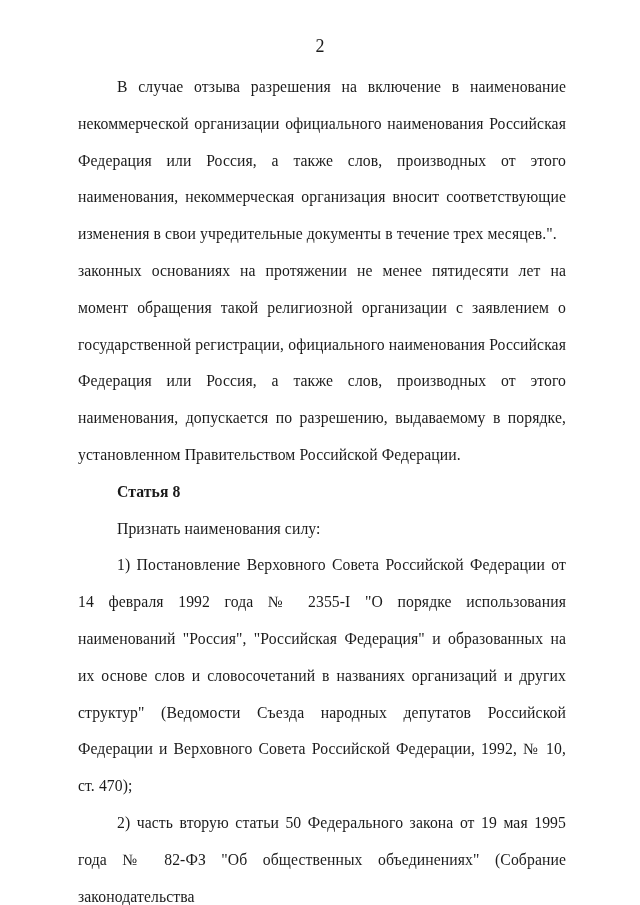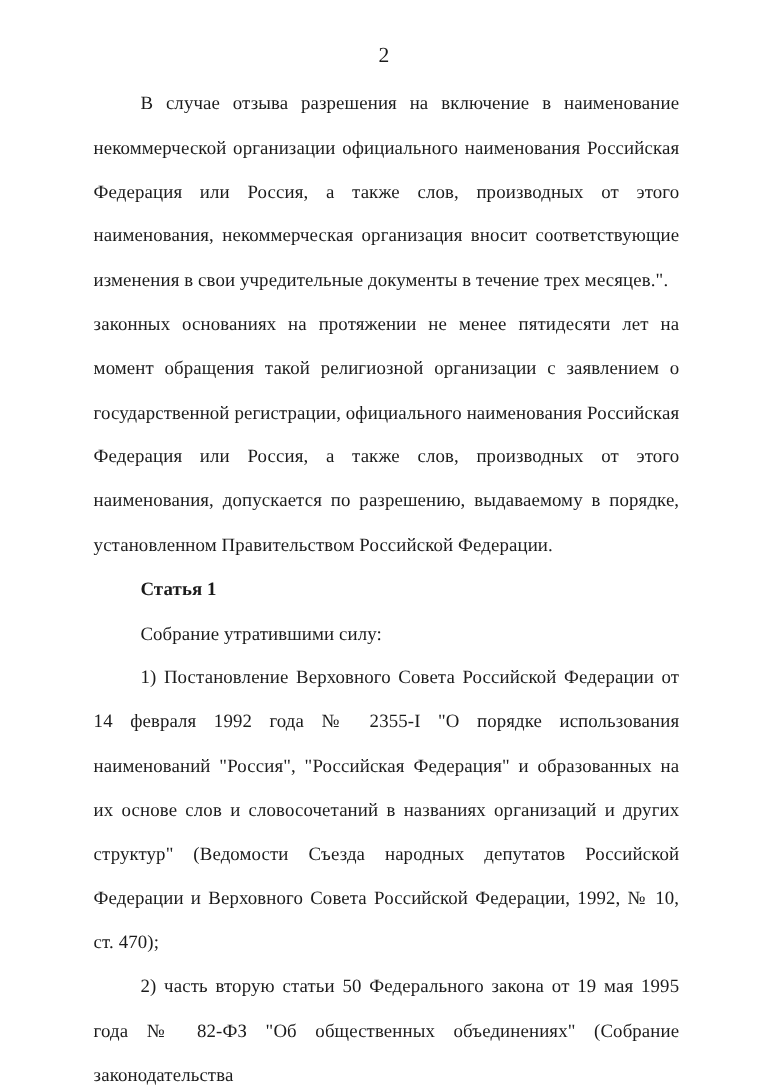--- a/index.html
+++ b/index.html
@@ -54,21 +54,21 @@
 <body>
 
 <div class="page">
   <div class="page-number">2</div>
 
   <div class="content">
     <p class="para indent">В случае отзыва разрешения на включение в наименование некоммерческой организации официального наименования Российская Федерация или Россия, а также слов, производных от этого наименования, некоммерческая организация вносит соответствующие изменения в свои учредительные документы в течение трех месяцев.".</p>
 
     <p class="para">законных основаниях на протяжении не менее пятидесяти лет на момент обращения такой религиозной организации с заявлением о государственной регистрации, официального наименования Российская Федерация или Россия, а также слов, производных от этого наименования, допускается по разрешению, выдаваемому в порядке, установленном Правительством Российской Федерации.</p>
 
-    <p class="para indent heading">Статья 1</p>
+    <p class="para indent heading">Статья 8</p>
 
-    <p class="para indent">Собрание утратившими силу:</p>
+    <p class="para indent">Признать наименования силу:</p>
 
     <p class="para indent">1) Постановление Верховного Совета Российской Федерации от 14 февраля 1992 года № 2355-I "О порядке использования наименований "Россия", "Российская Федерация" и образованных на их основе слов и словосочетаний в названиях организаций и других структур" (Ведомости Съезда народных депутатов Российской Федерации и Верховного Совета Российской Федерации, 1992, № 10, ст. 470);</p>
 
     <p class="para indent last-just">2) часть вторую статьи 50 Федерального закона от 19 мая 1995 года № 82-ФЗ "Об общественных объединениях" (Собрание законодательства</p>
   </div>
 </div>
 
 </body></html>

